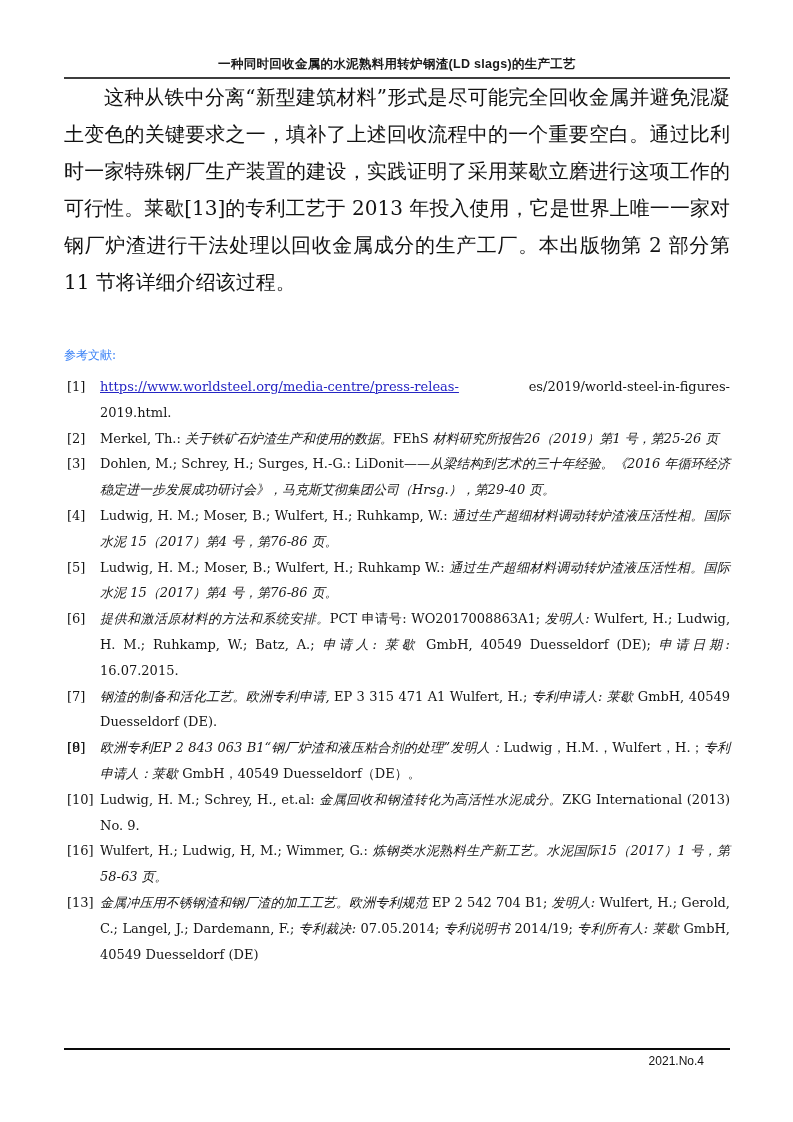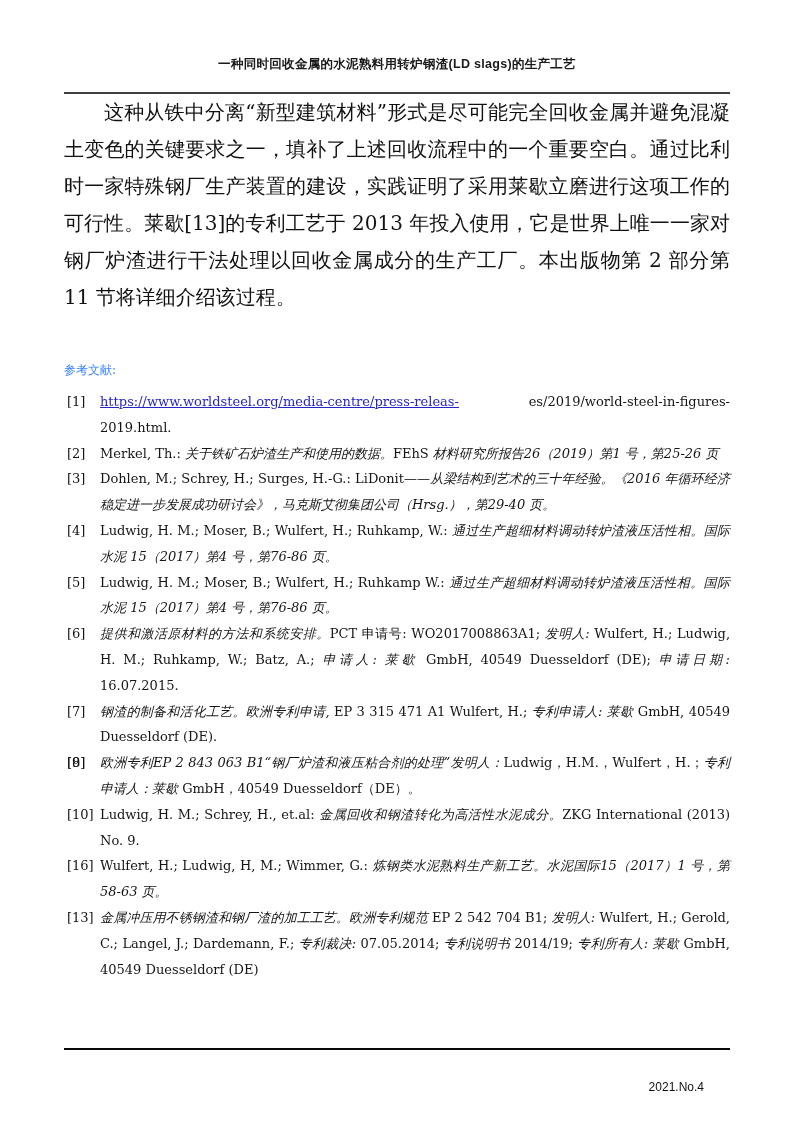--- a/index.html
+++ b/index.html
@@ -15,21 +15,21 @@
 
   
   .doc-header { border-bottom:2.5px solid #3d3d3d; }
   .doc-title {
     text-align:center;
     font-family:"Liberation Sans","DejaVu Sans",sans-serif;
     font-weight:bold;
     font-size:12.5px;
     letter-spacing:0.3px;
     color:#1a1a1a;
-    padding-bottom:19px;
+    padding-bottom:4px;
   }
 
   
   .doc-body p {
     font-size:20px;
     line-height:37px;
     text-align:justify;
     margin:0;
     color:#121212;
   }
@@ -67,21 +67,21 @@
   
   .doc-footer {
     position:absolute;
     left:64px; right:63px; top:1048px;
     border-top:2.5px solid #0a0a0a;
     font-family:"Liberation Sans","DejaVu Sans",sans-serif;
     font-size:12px;
     color:#111;
   }
   .footer-page-number { text-align:center; padding-top:4px; }
-  .footer-issue { position:absolute; right:26px; top:4px;margin-top:26px; }
+  .footer-issue { position:absolute; right:26px; top:4px; }
 </style>
 </head>
 <body>
 
 <div class="page">
 
   <header class="doc-header">
     <div class="doc-title">一种同时回收金属的水泥熟料用转炉钢渣(LD slags)的生产工艺</div>
   </header>
 

